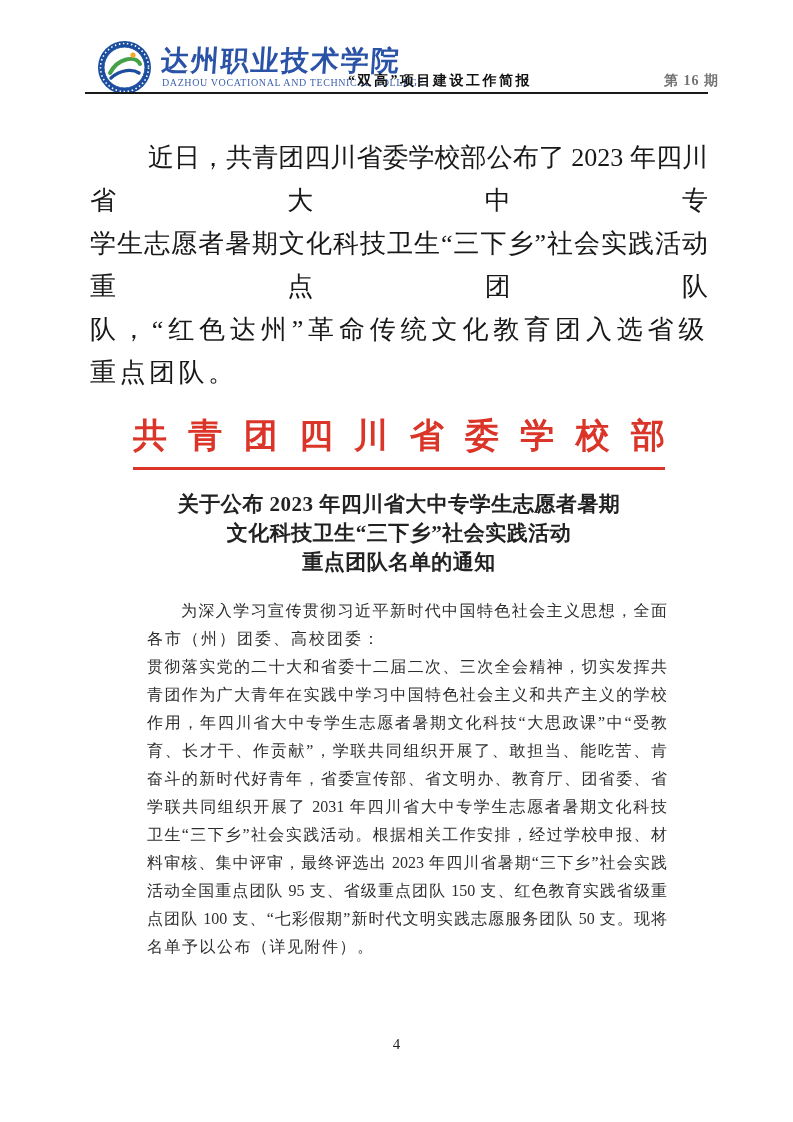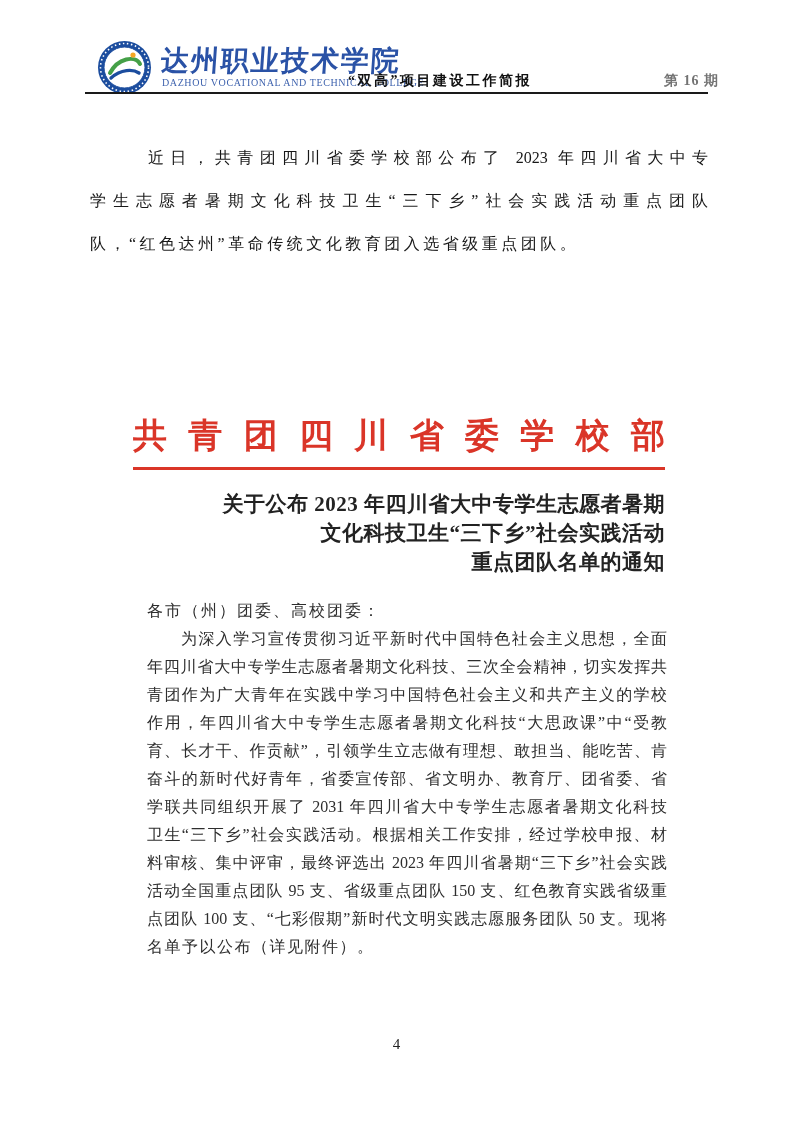--- a/index.html
+++ b/index.html
@@ -43,21 +43,21 @@
     letter-spacing: 1px; color: #737373; white-space: nowrap; margin-left: 22px;
   }
   .header-rule {
     position: absolute; left: 85px; top: 92px;
     width: 623px; height: 2px; background: #1a1a1a;
   }
 
   
   .intro {
     position: absolute; left: 90px; top: 136px; width: 618px;
-    font-size: 16px; color: #181818;
+    font-size: 26px; color: #181818;
   }
   .intro-line {
     line-height: 43px;
     text-align: justify; text-align-last: justify;
   }
   .intro-line.first { text-indent: 58px; }
   .intro-line.last { text-align-last: left; letter-spacing: 3.5px; }
 
   
   .letterhead {
@@ -67,21 +67,21 @@
     font-size: 34px; font-weight: bold; color: #da3528;
     line-height: 50px;
     text-align: justify; text-align-last: justify;
   }
   .letterhead-rule {
     margin-top: 6px; height: 3px; background: #da3528;
   }
   .notice-title {
     position: absolute; left: 133px; top: 490px; width: 532px;
     font-size: 21px; font-weight: bold; color: #222;
-    text-align: right; line-height: 29px; letter-spacing: 0.5px;
+    text-align: center; line-height: 29px; letter-spacing: 0.5px;
   }
   .notice-body {
     position: absolute; left: 147px; top: 597px; width: 520px;
     font-size: 16px; color: #2e2e2e;
   }
   .notice-line {
     line-height: 28px;
     text-align: justify; text-align-last: justify;
   }
   .notice-line.salutation { text-align-last: left; letter-spacing: 2px; }
@@ -127,26 +127,26 @@
     <div class="letterhead-rule"></div>
   </div>
 
   <div class="notice-title">
     <div>关于公布 2023 年四川省大中专学生志愿者暑期</div>
     <div>文化科技卫生“三下乡”社会实践活动</div>
     <div>重点团队名单的通知</div>
   </div>
 
   <div class="notice-body">
+    <div class="notice-line para-start">为深入学习宣传贯彻习近平新时代中国特色社会主义思想，全面</div>
     <div class="notice-line salutation">各市（州）团委、高校团委：</div>
-    <div class="notice-line para-start">为深入学习宣传贯彻习近平新时代中国特色社会主义思想，全面</div>
-    <div class="notice-line">年四川省大中专学生志愿者暑期文化科技、三次全会精神，切实发挥共</div>
+    <div class="notice-line">贯彻落实党的二十大和省委十二届二次、三次全会精神，切实发挥共</div>
     <div class="notice-line">青团作为广大青年在实践中学习中国特色社会主义和共产主义的学校</div>
     <div class="notice-line">作用，年四川省大中专学生志愿者暑期文化科技“大思政课”中“受教</div>
-    <div class="notice-line">育、长才干、作贡献”，引领学生立志做有理想、敢担当、能吃苦、肯</div>
+    <div class="notice-line">育、长才干、作贡献”，学联共同组织开展了、敢担当、能吃苦、肯</div>
     <div class="notice-line">奋斗的新时代好青年，省委宣传部、省文明办、教育厅、团省委、省</div>
     <div class="notice-line">学联共同组织开展了 2031 年四川省大中专学生志愿者暑期文化科技</div>
     <div class="notice-line">卫生“三下乡”社会实践活动。根据相关工作安排，经过学校申报、材</div>
     <div class="notice-line">料审核、集中评审，最终评选出 2023 年四川省暑期“三下乡”社会实践</div>
     <div class="notice-line">活动全国重点团队 95 支、省级重点团队 150 支、红色教育实践省级重</div>
     <div class="notice-line">点团队 100 支、“七彩假期”新时代文明实践志愿服务团队 50 支。现将</div>
     <div class="notice-line last">名单予以公布（详见附件）。</div>
   </div>
 
   <div class="page-number">4</div>

